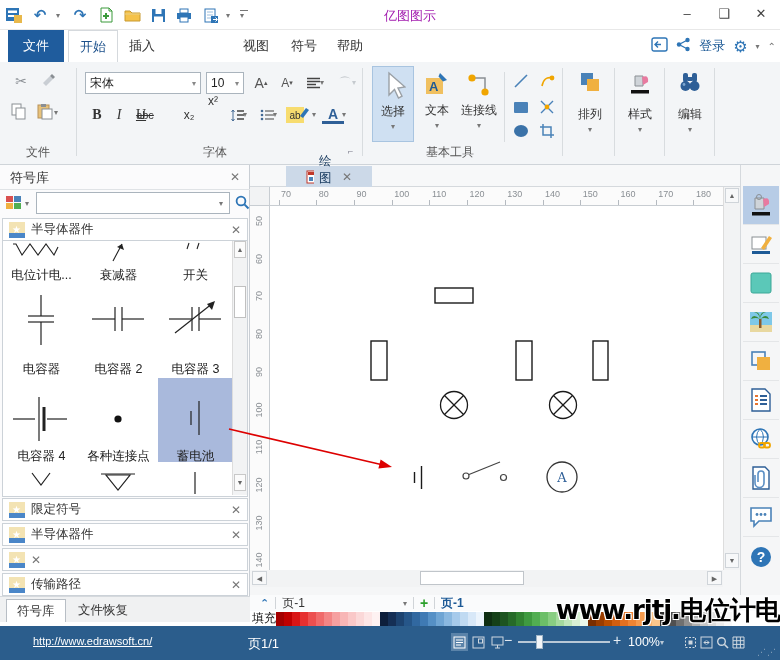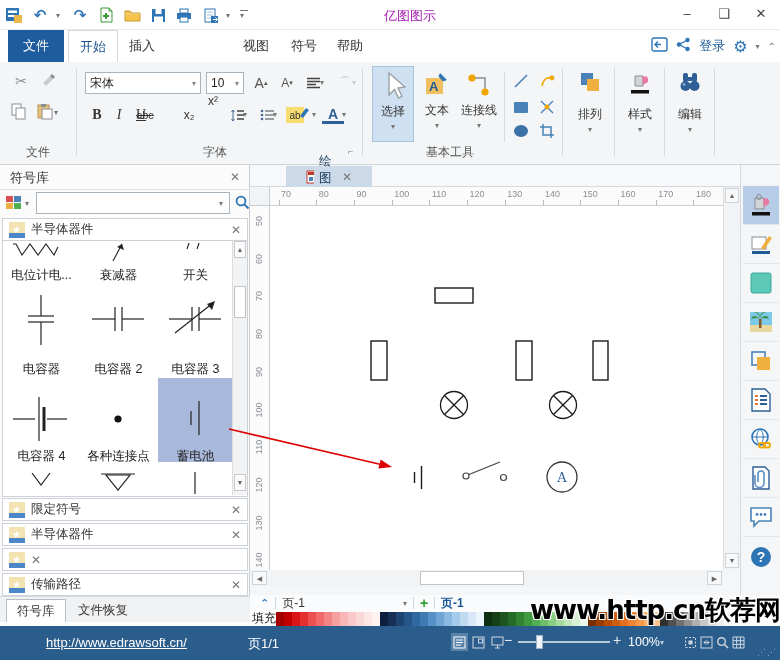--- a/index.html
+++ b/index.html
@@ -72,21 +72,21 @@
   .page-row { position:absolute; left:250px; top:595px; width:530px; height:16px; background:#fafbfc; display:flex; align-items:center; gap:6px; padding-left:10px; font-size:12px; }
   .page-row .chev { color:#2e75b6; font-weight:bold; font-size:11px; }
   .page-row .plus { color:#2ca02c; font-weight:bold; font-size:14px; }
   .page-row .divv { width:1px; height:12px; background:#d0d4d8; }
   .active-page { color:#1d5a96; font-weight:bold; }
   .palette-row { position:absolute; left:250px; top:611px; width:530px; height:15px; background:#fff; display:flex; align-items:center; }
   .fill-label { font-size:12px; color:#111; width:26px; padding-left:2px; }
   .swatch { display:inline-block; width:8px; height:14px; }
   
   .statusbar { position:absolute; left:0; top:626px; width:780px; height:34px; background:#2b5d8c; color:#fff; }
-  .status-link { position:absolute; left:46px; top:9px; color:#fff; text-decoration:underline; font-size:13px; }
+  .status-link { position:absolute; left:33px; top:9px; color:#fff; text-decoration:underline; font-size:11px; }
   .status-page { position:absolute; left:248px; top:9px; font-size:13px; color:#fff; }
   .viewbtn { position:absolute; top:7px; width:17px; height:18px; display:flex; align-items:center; justify-content:center; }
   .viewbtn.selected { background:#5a83a9; }
   .zoom-minus,.zoom-plus { position:absolute; top:6px; font-size:14px; color:#e8eef4; }
   .ztrack { position:absolute; left:518px; top:15px; width:92px; height:2px; background:#b9c8d6; }
   .zthumb { position:absolute; left:536px; top:9px; width:7px; height:14px; background:#f2f5f8; border:1px solid #9fb4c6; }
   .zoom-text { position:absolute; left:628px; top:9px; font-size:12.5px; color:#fff; }
   .grip { position:absolute; right:3px; bottom:3px; color:#7f9cb6; font-size:9px; letter-spacing:1px; }
   
   .arrow-overlay { position:absolute; left:0; top:0; width:780px; height:660px; pointer-events:none; z-index:40; }
@@ -806,13 +806,13 @@
       </svg>
   </span>
   <span class="grip">⋰⋰</span>
 </div>
 
 <svg class="arrow-overlay">
   <line x1="229" y1="429" x2="381" y2="464.5" stroke="#dd0000" stroke-width="1.6"></line>
   <polygon points="392,467 378.4,468.4 380.6,459.6" fill="#dd0000"></polygon>
 </svg>
 
-<div class="watermark">www.http.cn软荐网</div>
+<div class="watermark">www.rjtj.电位计电</div>
 
 </body></html>

